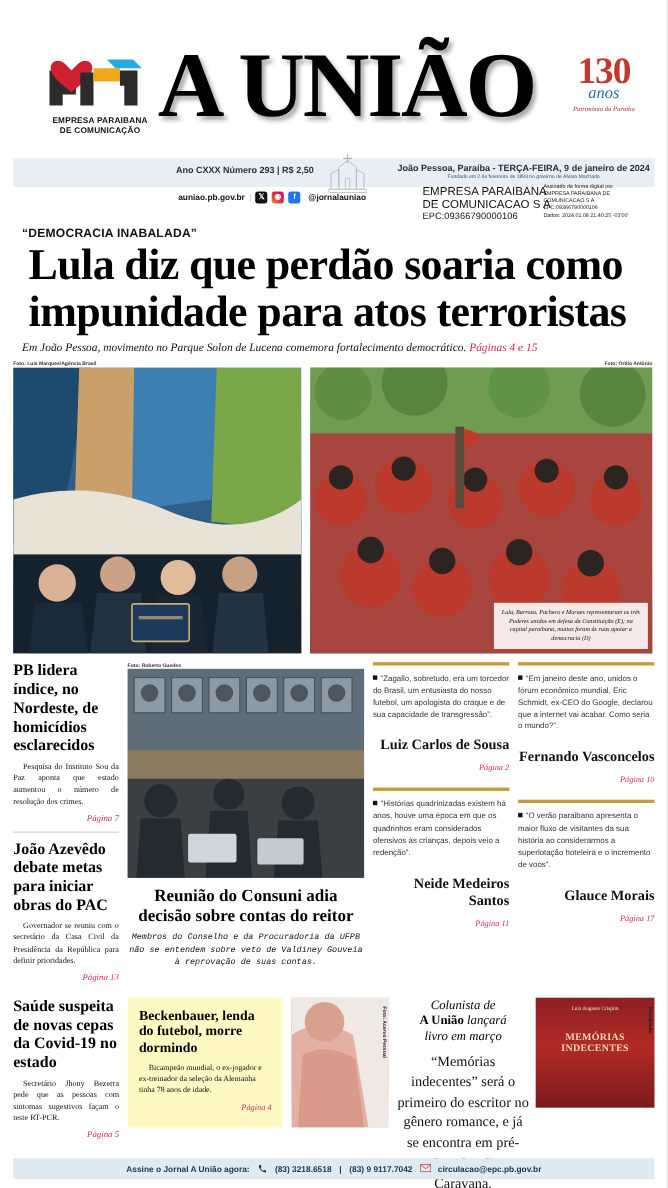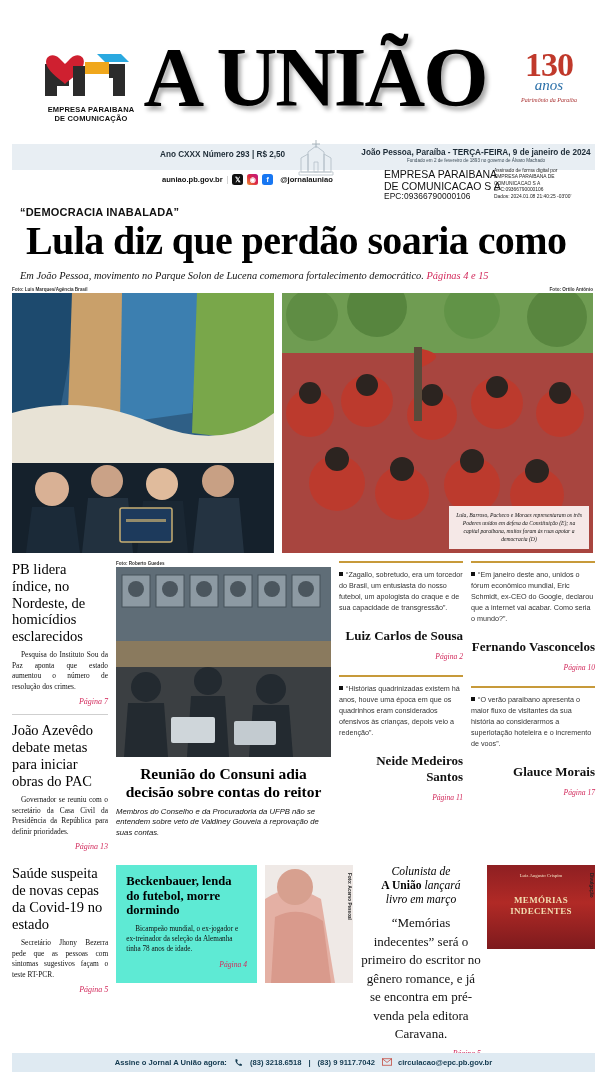--- a/index.html
+++ b/index.html
@@ -75,57 +75,57 @@
     padding:5px 6px;box-sizing:border-box;}
   .capbox p{margin:0;font-family:"Liberation Serif",serif;font-style:italic;font-size:5.6px;line-height:1.45;color:#111;text-align:center;}
 
   
   .mid{display:flex;gap:8px;margin-top:8px;}
   .colL{width:104px;}
   .colM{width:215px;}
   .colR{width:256px;display:flex;gap:8px;}
 
   .brief{margin-bottom:8px;}
-  .brief h3{font-family:"Liberation Serif",serif;font-weight:400;font-size:14.5px;line-height:1.17;margin:0 0 5px;color:#000;}
+  .brief h3{font-family:"Liberation Serif",serif;font-weight:700;font-size:14.5px;line-height:1.17;margin:0 0 5px;color:#000;}
   .brief p{font-family:"Liberation Serif",serif;font-size:7.4px;line-height:1.42;margin:0;color:#111;text-indent:9px;text-align:justify;}
   .pglink{font-family:"Liberation Serif",serif;font-style:italic;font-size:8px;color:#d2295b;text-align:right;margin-top:5px;}
   .rule{height:1px;background:#cfcfcf;margin:7px 0;}
 
   .midphoto{height:190px;background:linear-gradient(#6d7a84 0%,#55626c 26%,#7e7366 48%,#4c4a46 70%,#2f3336 100%);position:relative;overflow:hidden;}
   .consuni h2{font-family:"Liberation Serif",serif;font-weight:700;font-size:15.5px;line-height:1.16;text-align:center;margin:8px 0 6px;color:#000;}
-  .consuni p{font-family:Liberation Sans, sans-serif;font-style:italic;font-size:7.7px;line-height:1.42;text-align:left;margin:0;color:#111;}
+  .consuni p{font-family:Liberation Mono, monospace;font-style:italic;font-size:7.7px;line-height:1.42;text-align:center;margin:0;color:#111;}
 
   .quotecell{width:124px;}
   .qtop{height:2.5px;background:#c79a3a;margin-bottom:7px;}
   .quotecell p{font-family:"Liberation Sans",sans-serif;font-size:7.2px;line-height:1.52;color:#333;margin:0;}
   .qsq{display:inline-block;width:4px;height:4px;background:#111;margin-right:3px;vertical-align:1px;}
   .qauthor{font-family:"Liberation Serif",serif;font-weight:700;font-size:13px;text-align:right;margin-top:14px;color:#111;}
   .qpage{font-family:"Liberation Serif",serif;font-style:italic;font-size:7.6px;color:#d2295b;text-align:right;margin-top:8px;}
 
   
   .bottom{display:flex;gap:8px;margin-top:6px;}
   .bLeft{width:104px;}
   .bBeck{width:152px;}
   .bPhoto{width:88px;position:relative;}
   .bCol{width:236px;display:flex;gap:6px;}
 
-  .beckbox{background:#5eead4;padding:9px 10px;box-sizing:border-box;height:118px;}
+  .beckbox{background:#fef9c3;padding:9px 10px;box-sizing:border-box;height:118px;}
   .beckbox h3{font-family:"Liberation Serif",serif;font-weight:700;font-size:12.6px;line-height:1.16;margin:0 0 6px;color:#000;}
   .beckbox p{font-family:"Liberation Serif",serif;font-size:7.2px;line-height:1.4;margin:0;color:#111;text-indent:9px;}
   .beckbox .pglink{font-size:7.6px;margin-top:6px;}
   .personphoto{height:118px;background:linear-gradient(#e6b9ae 0%,#d79f92 30%,#cf8f82 55%,#e3d6d2 100%);position:relative;overflow:hidden;}
   .vcredit{position:absolute;right:1px;top:8px;font-family:"Liberation Sans",sans-serif;font-size:4.6px;font-weight:700;color:#222;
     writing-mode:vertical-rl;}
   .colbox{width:120px;text-align:center;}
   .colbox .k1{font-family:"Liberation Serif",serif;font-style:italic;font-size:11.6px;line-height:1.2;color:#000;}
   .colbox .k1 b{font-style:normal;font-weight:700;}
   .colbox p{font-family:"Liberation Serif",serif;font-size:13px;line-height:1.43;margin:7px 0 0;color:#111;}
   .colbox .pglink{text-align:right;font-size:7.8px;}
   .bookcell{width:108px;position:relative;}
-  .bookimg{height:84px;background:linear-gradient(#8e1f22,#b12a26 45%,#7d1a1d);position:relative;overflow:hidden;}
+  .bookimg{height:100px;background:linear-gradient(#8e1f22,#b12a26 45%,#7d1a1d);position:relative;overflow:hidden;}
   .booktitle{position:absolute;left:0;right:0;top:30px;text-align:center;font-family:"Liberation Serif",serif;
     font-weight:700;font-size:9px;color:#f1dcb0;line-height:1.15;letter-spacing:.3px;}
   .bookauthor{position:absolute;left:0;right:0;top:8px;text-align:center;font-family:"Liberation Serif",serif;font-size:4.8px;color:#f4e3c4;}
 
   
   .footer{position:absolute;left:12px;right:12px;bottom:8px;height:19px;background:#dfeaf2;
     display:flex;align-items:center;justify-content:center;gap:7px;}
   .footer span{font-family:"Liberation Sans",sans-serif;font-size:7.6px;font-weight:700;color:#12394f;}
   .fic{width:9px;height:9px;display:inline-block;}
 </style>
@@ -207,20 +207,21 @@
       <div>EMPRESA PARAIBANA DE</div>
       <div>COMUNICACAO S A</div>
       <div>EPC:09366790000106</div>
       <div>Dados: 2024.01.08 21:40:25 -03'00'</div>
     </div>
   </div>
 
   <div class="hat">“DEMOCRACIA INABALADA”</div>
   <div class="headline">
     <div>Lula diz que perdão soaria como</div>
+    <div>impunidade para atos terroristas</div>
   </div>
   <div class="standfirst">
     <span>Em João Pessoa, movimento no Parque Solon de Lucena comemora fortalecimento democrático.</span>
     <span class="pg">Páginas 4 e 15</span>
   </div>
 
   <div class="photos">
     <div class="photoA">
       <div class="credit">Foto: Luis Marques/Agência Brasil</div>
       <div class="imgA">

